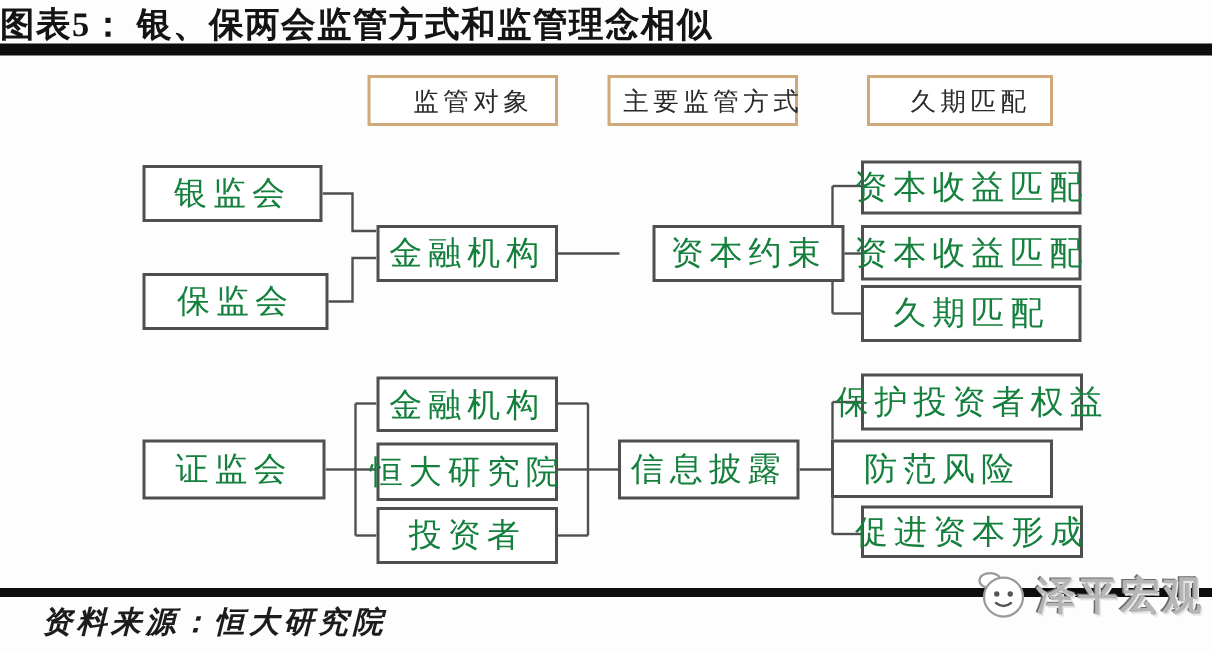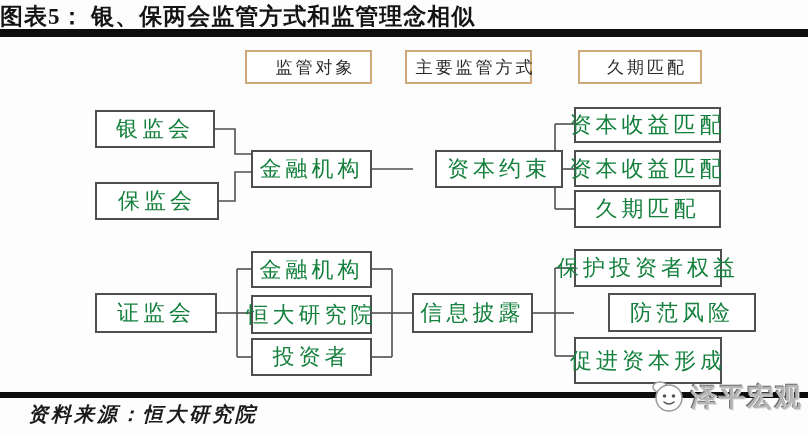--- a/index.html
+++ b/index.html
@@ -39,22 +39,22 @@
   .b-p1{left:574px;top:107px;width:147px;height:36px;}
   .b-p2{left:574px;top:150px;width:147px;height:37px;}
   .b-p3{left:574px;top:190px;width:147px;height:38px;}
   
   .b-zjh{left:95px;top:293px;width:122px;height:40px;}
   .b-jrjg-b{left:251px;top:251px;width:121px;height:37px;}
   .b-ssgs{left:251px;top:295px;width:121px;height:39px;}
   .b-tzz{left:251px;top:338px;width:121px;height:38px;}
   .b-xxpl{left:412px;top:293px;width:121px;height:40px;}
   .b-q1{left:574px;top:249px;width:148px;height:38px;}
-  .b-q2{left:608px;top:293px;width:148px;height:39px;}
-  .b-q3{left:574px;top:337px;width:148px;height:47px;}
+  .b-q2{left:554px;top:293px;width:148px;height:39px;}
+  .b-q3{left:574px;top:337px;width:148px;height:35px;}
   .source{
     position:absolute;left:28px;top:401px;font-size:20px;font-style:italic;
     color:#1c1c1c;letter-spacing:3px;z-index:2;
     font-family:"Liberation Serif","DejaVu Serif",serif;font-weight:bold;
   }
   .watermark{
     position:absolute;left:650px;top:379px;display:flex;align-items:center;
     z-index:3;
   }
   .watermark .wm-text{

